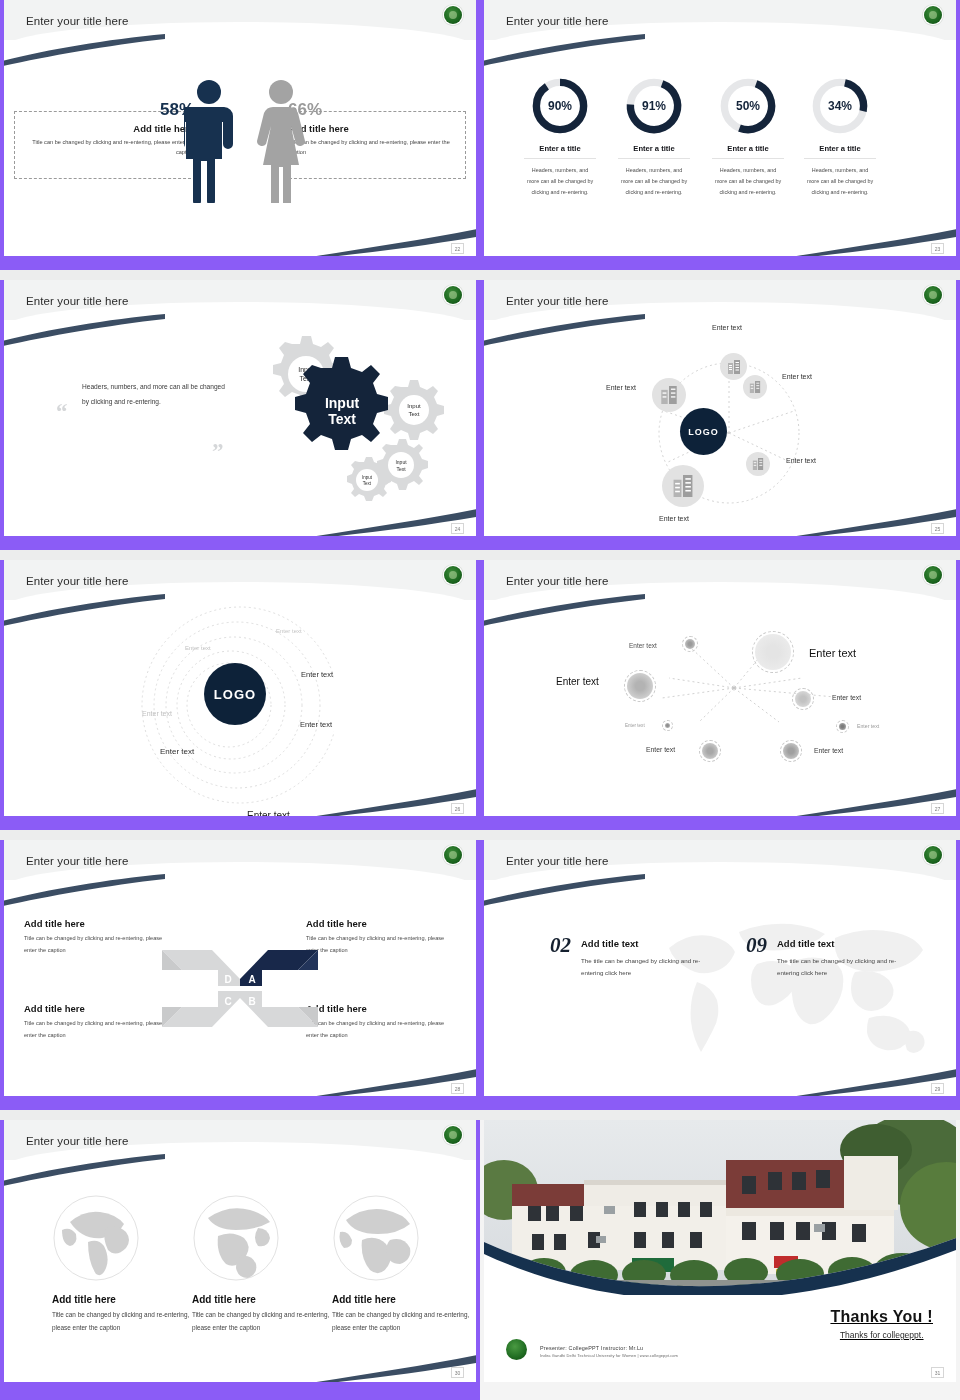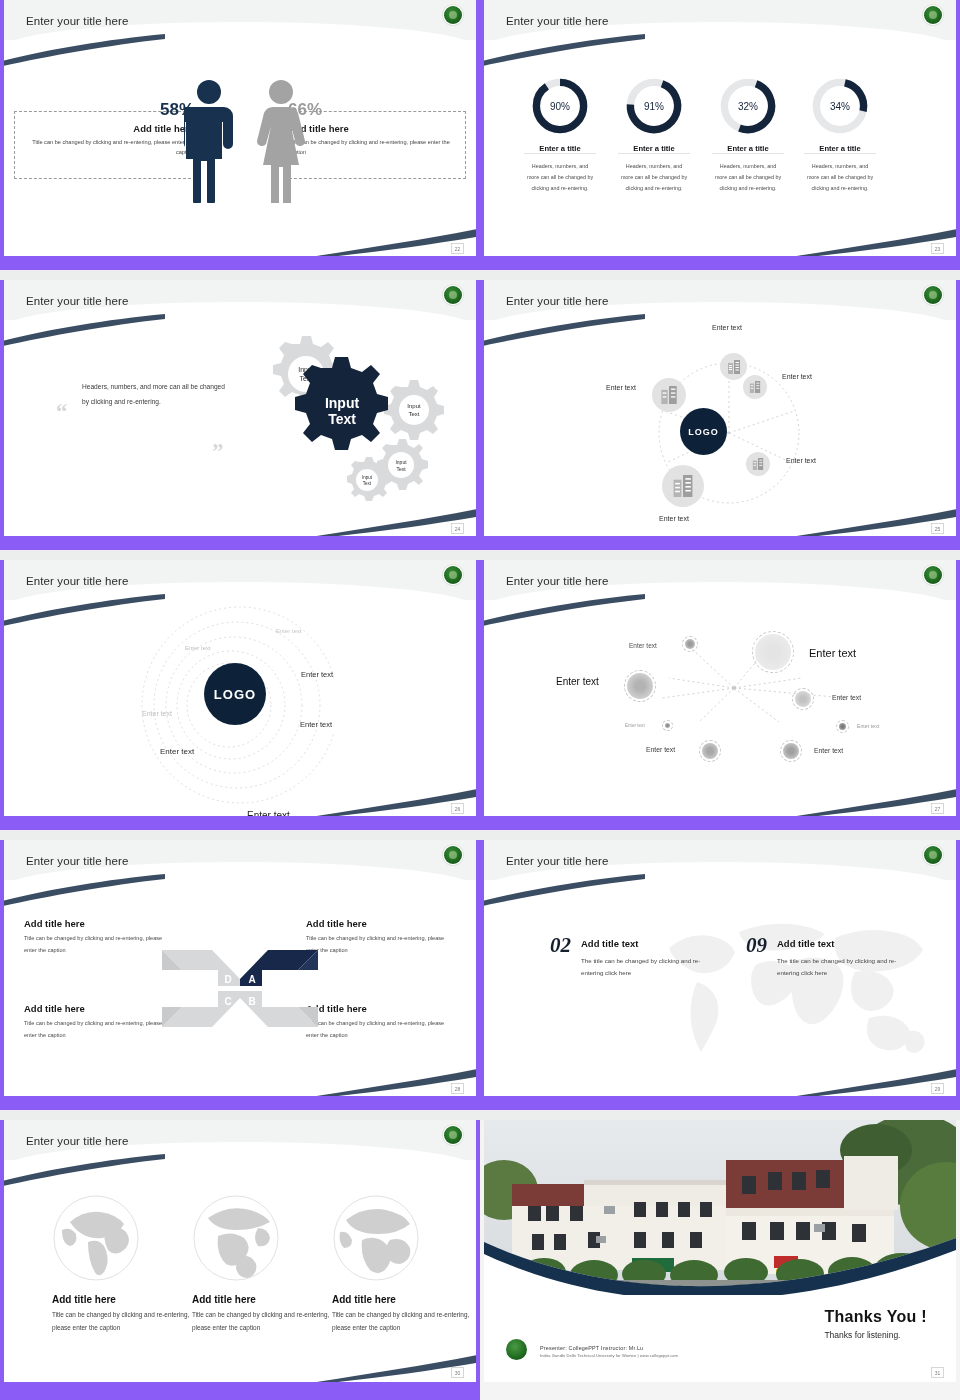--- a/index.html
+++ b/index.html
@@ -45,23 +45,23 @@
   .s22 .cap { font-size:5.6px; color:#454545; line-height:1.85; margin-top:3px; }
   .s22 .colL { position:absolute; left:22px; top:100px; width:168px; text-align:right; }
   .s22 .colR { position:absolute; right:20px; top:100px; width:168px; text-align:left; }
   .s22 .dashL { position:absolute; left:10px; top:111px; width:182px; height:68px; border:1px dashed #9a9a9a; border-right:none; }
   .s22 .dashR { position:absolute; right:10px; top:111px; width:182px; height:68px; border:1px dashed #9a9a9a; border-left:none; }
   .figman,.figwoman { position:absolute; top:78px; }
   .figman { left:180px; } .figwoman { left:252px; }
 
   
   .s23 .dcol { position:absolute; top:75px; width:96px; text-align:center; }
-  .s23 .dtitle { font-size:7.6px; font-weight:bold; color:#14151a; margin-top:7px; border-bottom:1px solid #e2e2e2; display:inline-block; width:72px;}
+  .s23 .dtitle { font-size:7.6px; font-weight:bold; color:#14151a; margin-top:7px; padding-bottom:5px; border-bottom:1px solid #e2e2e2; display:inline-block; width:72px;}
   .s23 .dcap { font-size:5.4px; color:#4e4e4e; line-height:2.0; margin-top:6px; padding:0 13px; }
-  .s23 .dnum { position:absolute; inset:0; display:flex; align-items:center; justify-content:center; font-size:10px; font-weight:normal; color:#14243a; }
+  .s23 .dnum { position:absolute; inset:0; display:flex; align-items:center; justify-content:center; font-size:12px; font-weight:bold; color:#14243a; }
 
   
   .s24 .quote { position:absolute; left:78px; top:100px; width:145px; font-size:6.6px; color:#3a3a3a; line-height:2.2; }
   .s24 .qm { position:absolute; font-family:"Liberation Serif", serif; color:#d5d7d9; font-size:23px; font-weight:bold; line-height:1;}
   .s24 .qm.a { left:52px; top:400px; }
 
   
   .lbl { position:absolute; font-size:7px; color:#2f2f2f; white-space:nowrap; }
   .logocircle { position:absolute; border-radius:50%; background:#0d2239; color:#fff; display:flex;
      align-items:center; justify-content:center; font-weight:bold; letter-spacing:1px; }
@@ -82,21 +82,21 @@
 
   
   .s30 .g { position:absolute; top:82px; width:140px; text-align:left; }
   .s30 .gh { font-size:10px; font-weight:bold; color:#101010; }
   .s30 .gp { font-size:6.4px; color:#3f3f3f; line-height:2.0; margin-top:4px; }
 
   
   .s31 { background:#f4f4f4; }
   .s31 .canvas { background:#fff; }
   .photo { position:absolute; left:0; top:0; width:100%; height:175px; overflow:hidden; }
-  .s31 .thanks { position:absolute; right:29px; bottom:42px; text-align:left; }
+  .s31 .thanks { position:absolute; right:23px; bottom:42px; text-align:center;text-decoration:underline; }
   .s31 .thanks h2 { font-size:16px; font-weight:bold; color:#131313; letter-spacing:.3px; }
   .s31 .thanks p { font-size:8.5px; color:#2a2a2a; margin-top:4px; }
   .s31 .foot { position:absolute; left:56px; bottom:24px; }
   .s31 .foot .l1 { font-size:5.4px; color:#3b3b3b; letter-spacing:.2px; }
   .s31 .foot .l2 { font-size:4px; color:#6a6a6a; margin-top:2px; letter-spacing:.1px; }
   .s31 .femblem { position:absolute; left:22px; bottom:22px; width:21px; height:21px; border-radius:50%;
     background:radial-gradient(circle at 42% 36%, #4a9a42 0%, #237024 55%, #0d470f 100%); }
 </style>
 </head>
 <body>
@@ -192,21 +192,21 @@
       <div class="dtitle">Enter a title</div>
       <div class="dcap">Headers, numbers, and more can all be changed by clicking and re-entering.</div>
     </div>
 
     <div class="dcol" style="left:216px">
       <div style="position:relative;width:62px;height:62px;margin:0 auto;">
         <svg width="62" height="62" viewBox="0 0 42 42">
               <circle cx="21" cy="21" r="16" fill="none" stroke="#e6e7e9" stroke-width="5"></circle>
         <circle cx="21" cy="21" r="16" fill="none" stroke="#14243a" stroke-width="5" stroke-dasharray="50.26 100.53" transform="rotate(-70 21 21)"></circle>
             </svg>
-        <div class="dnum">32%</div>
+        <div class="dnum">50%</div>
       </div>
       <div class="dtitle">Enter a title</div>
       <div class="dcap">Headers, numbers, and more can all be changed by clicking and re-entering.</div>
     </div>
 
     <div class="dcol" style="left:308px">
       <div style="position:relative;width:62px;height:62px;margin:0 auto;">
         <svg width="62" height="62" viewBox="0 0 42 42">
               <circle cx="21" cy="21" r="16" fill="none" stroke="#e6e7e9" stroke-width="5"></circle>
         <circle cx="21" cy="21" r="16" fill="none" stroke="#14243a" stroke-width="5" stroke-dasharray="25.13 100.53" transform="rotate(-78 21 21)"></circle>
@@ -778,21 +778,21 @@
                 <ellipse cx="418" cy="150" rx="28" ry="17"></ellipse>
           </g>
           <rect x="0" y="160" width="472" height="18" fill="#8f938f"></rect>
         </g>
         <path d="M0 122 C52 146 120 164 200 166 C290 168 380 152 472 118 L472 130 C380 166 290 182 200 180 C120 178 52 158 0 134 Z" fill="#16314e"></path>
       </svg>
     </div>
 
     <div class="thanks">
       <h2>Thanks You !</h2>
-      <p>Thanks for listening.</p>
+      <p>Thanks for collegeppt.</p>
     </div>
 
     <div class="femblem"></div>
     <div class="foot">
       <div class="l1">Presenter: CollegePPT   Instructor: Mr.Lu</div>
       <div class="l2">Indira Gandhi Delhi Technical University for Women  |  www.collegeppt.com</div>
     </div>
 
     <div class="pagechip">31</div>
   </div>

